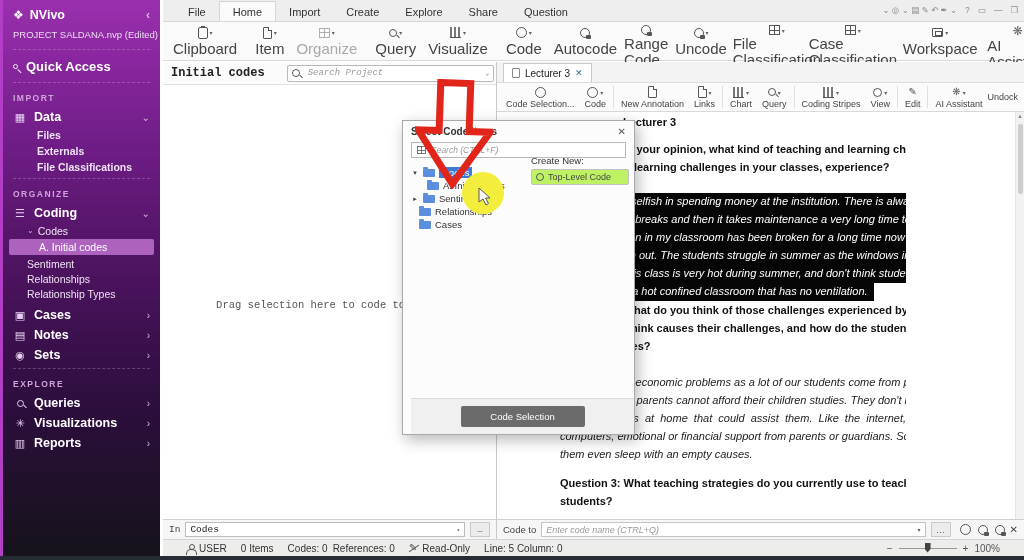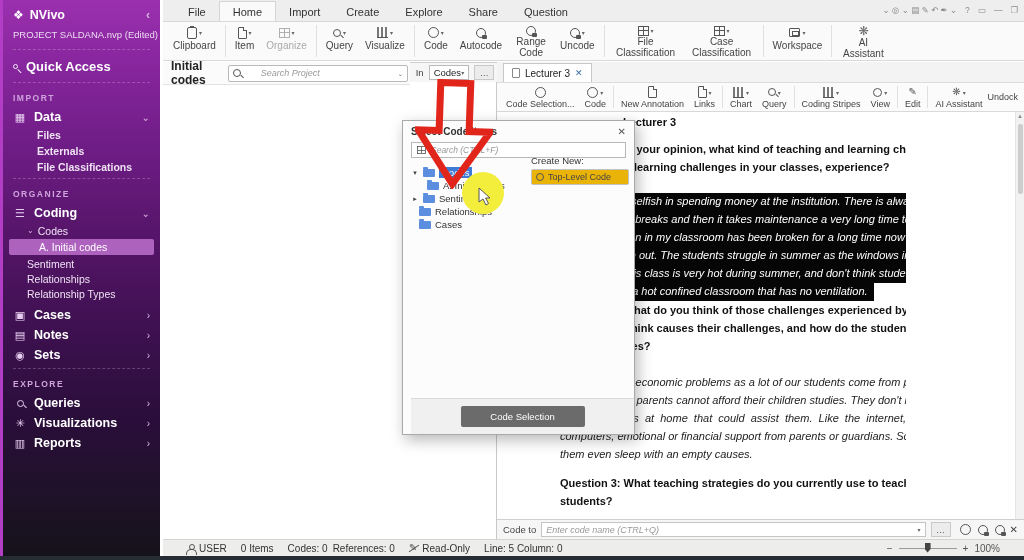--- a/index.html
+++ b/index.html
@@ -31,21 +31,21 @@
   
   #main { position:absolute; left:163px; top:0; right:0; height:560px; }
   #tabrow { height:22px; background:#efeeee; border-bottom:1px solid #d8d8d8; display:flex; align-items:flex-end; padding-left:12px; position:relative; }
   .rtab { padding:4px 13px 3px; font-size:11px; color:#333; cursor:pointer; }
   .rtab.active { background:#fafafa; border:1px solid #d5d5d5; border-bottom:none;margin-top:16px; }
   #qat { position:absolute; right:6px; top:5px; display:flex; gap:8px; color:#8a8a8a; font-size:8.5px; align-items:center; }
   #qat span { cursor:pointer; }
   #ribbon { height:39px; background:#fafafa; border-bottom:1px solid #d9d9d9; display:flex; align-items:stretch; padding-left:4px; }
   .rbtn { display:flex; flex-direction:column; align-items:center; justify-content:flex-start; padding:3px 6px 1px; cursor:pointer; }
   .rbtn .irow { height:15px; display:flex; align-items:center; gap:2px; }
-  .rbtn .lbl { font-size:10px; color:#444; text-align:center; line-height:1.08; margin-top:1px; }
+  .rbtn .lbl { font-size:15px; color:#444; line-height:1.08; margin-top:1px; }
   .rbtn.disabled .lbl { color:#aaa; }
   .rbtn.disabled .ir { opacity:.45; }
   .caret { font-size:6px; color:#666; }
   .rsep { width:1px; background:#e0e0e0; margin:3px 3px; }
 
   
   .ir { display:inline-block; position:relative; }
   .i-clip { width:10px; height:12px; border:1.2px solid #555; border-radius:2px; }
   .i-clip:before { content:""; position:absolute; left:2px; top:-2px; width:4px; height:2px; background:#555; }
   .i-page { width:9px; height:12px; border:1.2px solid #555; border-radius:1px; }
@@ -68,24 +68,24 @@
   .i-folder { width:12px; height:8px; background:#5c8ee0; border-radius:1px; position:relative; flex:none; }
   .i-folder:before { content:""; position:absolute; left:0; top:-2px; width:5px; height:2px; background:#5c8ee0; border-radius:1px 1px 0 0; }
   .i-person { width:7px; height:7px; position:relative; }
   .i-person:before { content:""; position:absolute; left:1.5px; top:-1px; width:4px; height:4px; border:1.1px solid #555; border-radius:50%; }
   .i-person:after { content:""; position:absolute; left:-1px; top:4px; width:9px; height:5px; border:1.1px solid #555; border-bottom:none; border-radius:5px 5px 0 0; }
   .i-noedit { font-size:10px; color:#555; position:relative; line-height:1; }
   .i-noedit:after { content:""; position:absolute; left:-1px; top:5px; width:12px; height:1.2px; background:#555; transform:rotate(-35deg); }
 
   
   #content { position:absolute; left:0; top:62px; right:0; bottom:21px; display:flex; }
-  #listpanel { width:334px; display:flex; flex-direction:row; border-right:1px solid #c9c9c9; }
+  #listpanel { width:334px; display:flex; flex-direction:column; border-right:1px solid #c9c9c9;font-family:Liberation Mono, monospace; }
   .lp-head { height:23px; background:#fbfbfb; border-bottom:1px solid #e3e3e3; display:flex; align-items:center; padding:0 2px 0 8px; }
   .lp-title { font-size:12px; font-weight:bold; color:#222; }
-  .searchbox { margin-left:22px; flex:1; height:17px; border:1px solid #b9b9b9; border-radius:2px; background:#fff; display:flex; align-items:center; padding:0 4px; gap:20px; }
+  .searchbox { margin-left:22px; flex:1; height:17px; border:1px solid #b9b9b9; border-radius:2px; background:#fff; display:flex; align-items:center; padding:0 4px; gap:8px; }
   .searchbox input { border:none; outline:none; flex:1; font-size:9px; font-style:italic; color:#444; font-family:inherit; background:transparent; }
   .searchbox input::placeholder { color:#999; font-style:italic; }
   .lp-body { flex:1; background:#fff; position:relative; }
   .lp-empty { position:absolute; top:214px; left:0; right:0; text-align:center; font-size:10.5px; color:#555; white-space:nowrap; }
   .lp-foot,.dp-foot { height:20px; background:#f6f6f6; border-top:1px solid #cfcfcf; display:flex; align-items:center; padding:0 6px; gap:5px; }
   .mini-lbl { font-size:9.5px; color:#444; }
   .combo { flex:1; height:15px; background:#fff; border:1px solid #bbb; display:flex; align-items:center; padding:0 4px; font-size:9.5px; color:#222; }
   .combo .caret { margin-left:auto; }
   .dotsbtn { width:20px; height:15px; background:#ececec; border:1px solid #c9c9c9; font-size:9px; color:#555; display:flex; align-items:center; justify-content:center; cursor:pointer; }
 
@@ -136,21 +136,21 @@
   .dlg-search { margin:0 8px; height:16px; border:1px solid #b8b8b8; background:#fff; display:flex; align-items:center; gap:4px; padding:0 4px; }
   .dlg-search input { border:none; outline:none; flex:1; font-size:8.5px; font-style:italic; color:#444; font-family:inherit; }
   .dlg-search input::placeholder { color:#999; font-style:italic; }
   .dlg-tree { margin-top:8px; }
   .trow { height:13px; display:flex; align-items:center; gap:4px; padding-left:8px; font-size:9.5px; color:#333; cursor:pointer; }
   .trow .twist { width:8px; font-size:7px; color:#444; text-align:center; }
   .trow .sel { background:#3e7bd6; color:#fff; padding:0 3px; }
   .trow.indent { padding-left:24px; }
   .dlg-create { position:absolute; left:128px; top:34px; }
   .dlg-create .clbl { font-size:9.5px; color:#333; margin-bottom:3px; }
-  .copt { width:98px; height:16px; border:1px solid #c2c2c2; border-radius:2px; background:#eab308; display:flex; align-items:center; gap:4px; padding:0 4px; font-size:9px; color:#444; cursor:pointer; }
+  .copt { width:98px; height:16px; border:1px solid #c2c2c2; border-radius:2px; background:#bef264; display:flex; align-items:center; gap:4px; padding:0 4px; font-size:9px; color:#444; cursor:pointer; }
   .copt .radio { width:8px; height:8px; border:1.3px solid #555; border-radius:50%; flex:none; }
   .dlg-foot { position:absolute; left:8px; right:0; bottom:0; height:36px; background:#f1f0f0; border-top:1px solid #dbdbdb; display:flex; align-items:center; justify-content:center; }
   .dlg-btn { width:124px; height:21px; background:#6b6b6b; border-radius:2px; color:#fff; font-size:9.5px; display:flex; align-items:center; justify-content:center; cursor:pointer; }
 
   
   #arrow { position:absolute; left:415px; top:79px; z-index:40; }
   #ycircle { position:absolute; left:462px; top:172px; width:42px; height:42px; border-radius:50%; background:#f3ed3c; z-index:30; }
   #cursor { position:absolute; left:478px; top:187px; z-index:45; }
 </style>
 </head>

